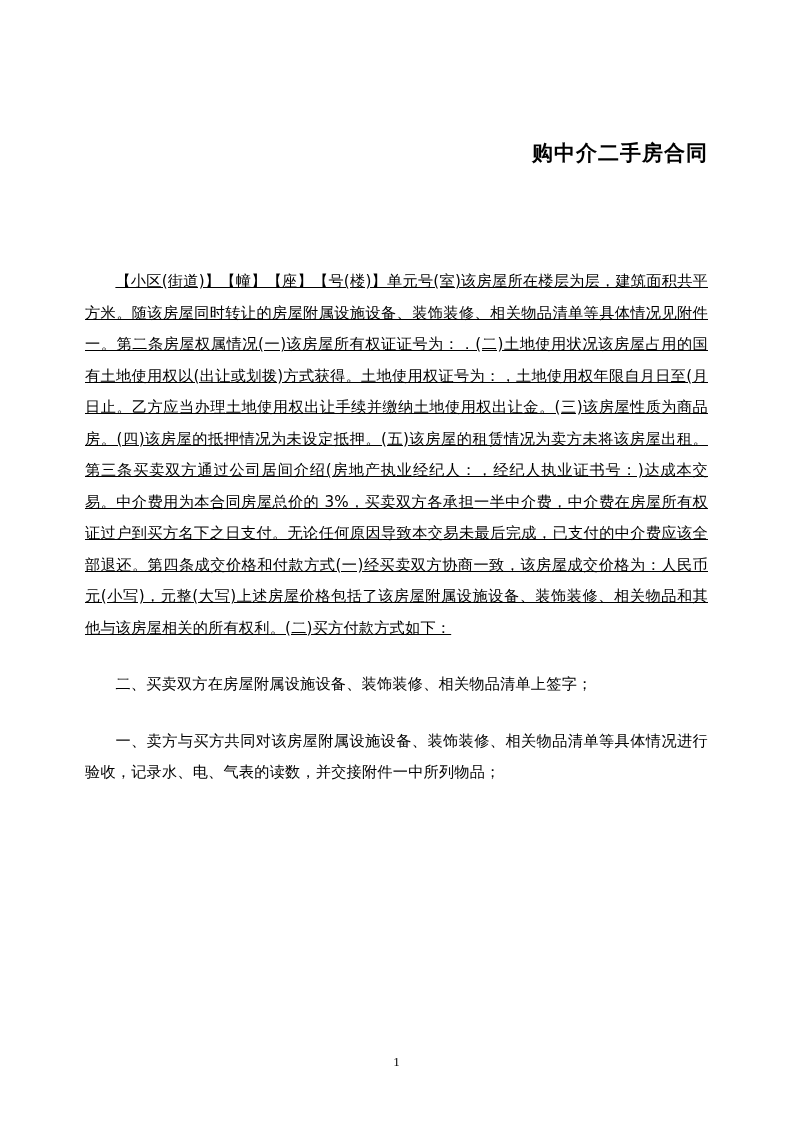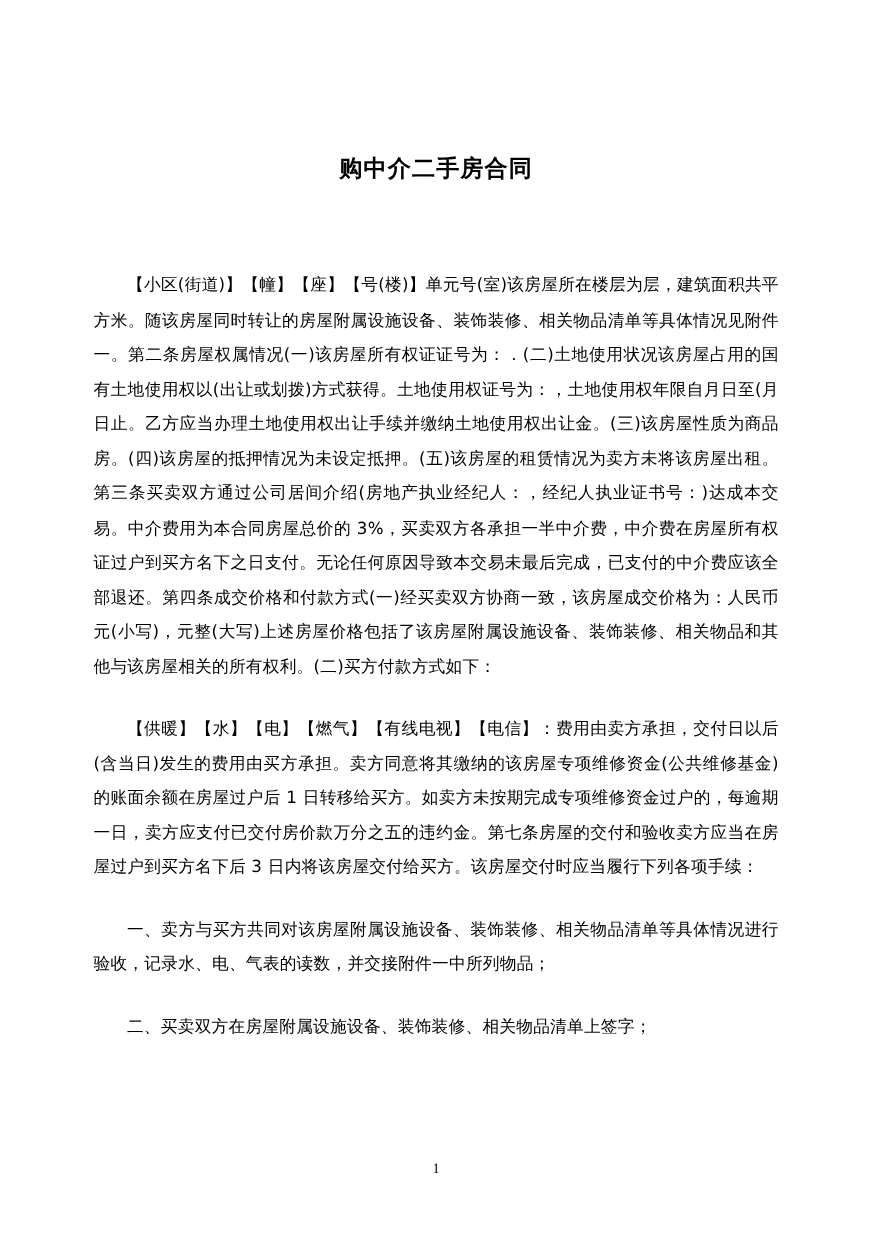--- a/index.html
+++ b/index.html
@@ -20,37 +20,37 @@
     overflow: hidden;
     box-sizing: border-box;
   }
   .content {
     position: absolute;
     left: 85px;
     top: 0;
     width: 623px;
   }
   .doc-title {
-    text-align: center;
+    text-align: right;
     font-size: 21px;
     font-weight: bold;
     letter-spacing: 1px;
     margin-top: 138px;
     line-height: 30px;
   }
   .body-block {
     font-size: 15.2px;
     line-height: 31.5px;
     text-align: justify;
     text-justify: inter-ideograph;
     text-indent: 2em;
     margin: 0;
     letter-spacing: 0.2px;
   }
-  .gap-large { margin-top: 76px; }
+  .gap-large { margin-top: 98px; text-decoration: underline; }
   .gap-para  { margin-top: 25px; }
   .page-number {
     position: absolute;
     left: 0;
     right: 0;
     top: 1054px;
     text-align: center;
     font-size: 13px;
     font-family: "Liberation Serif", serif;
   }
@@ -58,23 +58,22 @@
 </head>
 <body>
 
 <div class="page">
   <div class="content">
 
     <div class="doc-title">购中介二手房合同</div>
 
     <p class="body-block gap-large">【小区(街道)】【幢】【座】【号(楼)】单元号(室)该房屋所在楼层为层，建筑面积共平方米。随该房屋同时转让的房屋附属设施设备、装饰装修、相关物品清单等具体情况见附件一。第二条房屋权属情况(一)该房屋所有权证证号为：．(二)土地使用状况该房屋占用的国有土地使用权以(出让或划拨)方式获得。土地使用权证号为：，土地使用权年限自月日至(月日止。乙方应当办理土地使用权出让手续并缴纳土地使用权出让金。(三)该房屋性质为商品房。(四)该房屋的抵押情况为未设定抵押。(五)该房屋的租赁情况为卖方未将该房屋出租。第三条买卖双方通过公司居间介绍(房地产执业经纪人：，经纪人执业证书号：)达成本交易。中介费用为本合同房屋总价的 3%，买卖双方各承担一半中介费，中介费在房屋所有权证过户到买方名下之日支付。无论任何原因导致本交易未最后完成，已支付的中介费应该全部退还。第四条成交价格和付款方式(一)经买卖双方协商一致，该房屋成交价格为：人民币元(小写)，元整(大写)上述房屋价格包括了该房屋附属设施设备、装饰装修、相关物品和其他与该房屋相关的所有权利。(二)买方付款方式如下：</p>
 
-    <p class="body-block gap-para">【供暖】【水】【电】【燃气】【有线电视】【电信】：费用由卖方承担，交付日以后(含当日)发生的费用由买方承担。卖方同意将其缴纳的该房屋专项维修资金(公共维修基金)的账面余额在房屋过户后 1 日转移给买方。如卖方未按期完成专项维修资金过户的，每逾期一日，卖方应支付已交付房价款万分之五的违约金。第七条房屋的交付和验收卖方应当在房屋过户到买方名下后 3 日内将该房屋交付给买方。该房屋交付时应当履行下列各项手续：</p>
+
+    <p class="body-block gap-para">二、买卖双方在房屋附属设施设备、装饰装修、相关物品清单上签字；</p>
 
     <p class="body-block gap-para">一、卖方与买方共同对该房屋附属设施设备、装饰装修、相关物品清单等具体情况进行验收，记录水、电、气表的读数，并交接附件一中所列物品；</p>
-
-    <p class="body-block gap-para">二、买卖双方在房屋附属设施设备、装饰装修、相关物品清单上签字；</p>
 
 
   </div>
 
   <div class="page-number">1</div>
 </div>
 
 </body></html>

